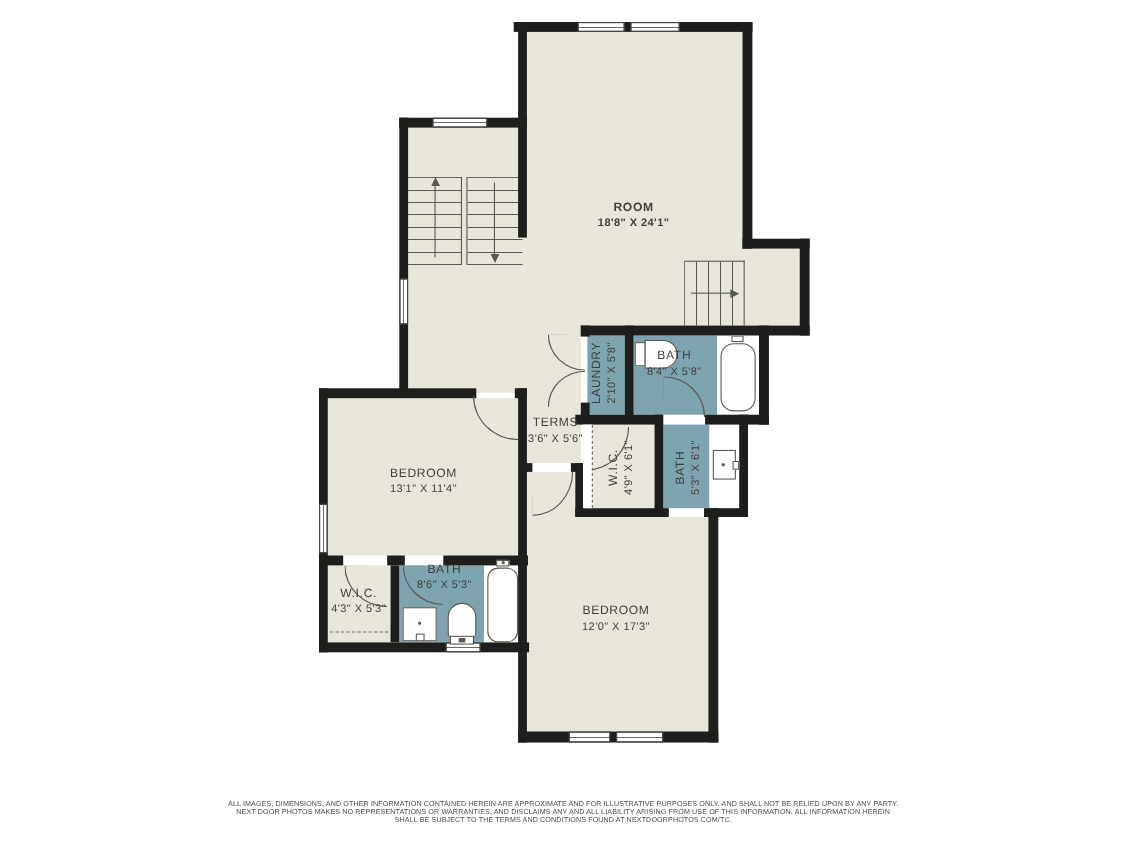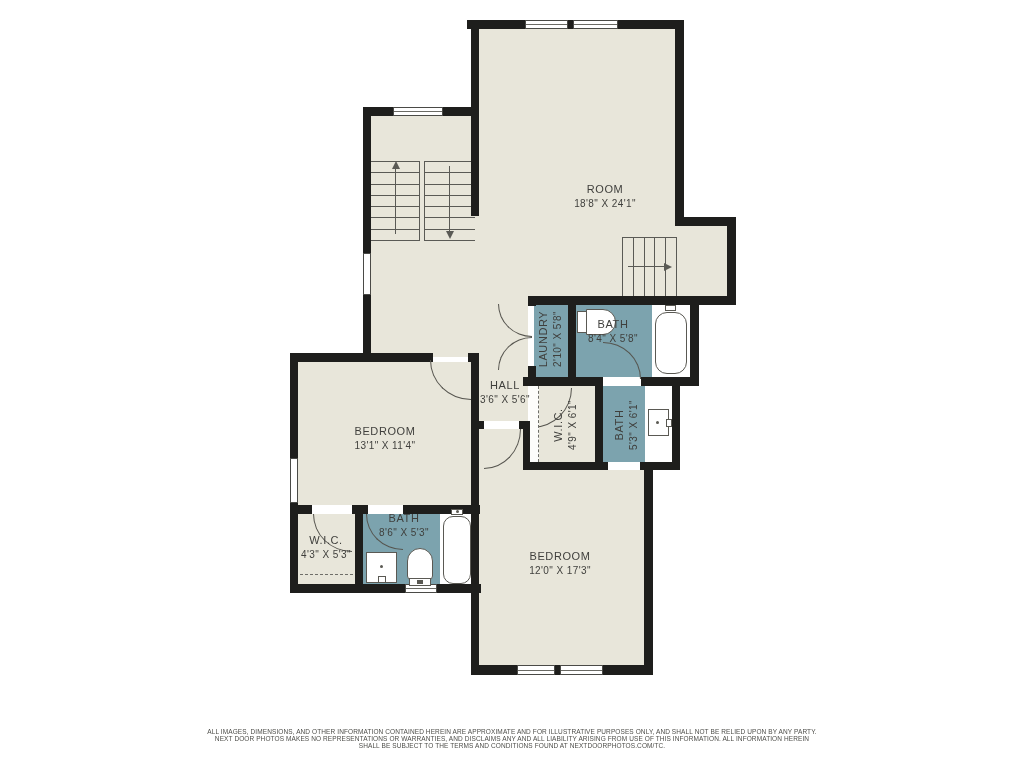--- a/index.html
+++ b/index.html
@@ -144,34 +144,34 @@
   <i class="fx z4" style="left:366px;top:552px;width:31px;height:31px;border-width:1px;"></i>
   <i class="dot z5" style="left:380px;top:565px;"></i>
   <i class="fx z4" style="left:378px;top:576px;width:8px;height:7px;border-width:1px;"></i>
   <i class="fx z4" style="left:407px;top:548px;width:26px;height:32px;border-width:1px;border-radius:13px 13px 4px 4px;"></i>
   <i class="fx z4" style="left:409px;top:578px;width:22px;height:8px;border-width:1px;"></i>
   <i class="z5" style="position:absolute;left:417px;top:580px;width:6px;height:4px;background:#5a5953;"></i>
   <i class="fx z4" style="left:443px;top:516px;width:28px;height:68px;border-radius:10px;"></i>
   <i class="fx z4" style="left:451px;top:509px;width:12px;height:6px;border-width:1px;"></i>
   <i class="dot z5" style="left:456px;top:510px;"></i>
 
-  <div class="lbl" style="left:605px;top:196px;">
+  <div class="lbl" style="left:576px;top:196px;font-weight:bold;">
     <div class="nm">ROOM</div>
     <div class="dm">18'8" X 24'1"</div>
   </div>
   <div class="lbl v" style="left:550px;top:339px;">
     <div class="nm">LAUNDRY</div>
     <div class="dm">2'10" X 5'8"</div>
   </div>
   <div class="lbl" style="left:613px;top:331px;">
     <div class="nm">BATH</div>
     <div class="dm">8'4" X 5'8"</div>
   </div>
   <div class="lbl" style="left:505px;top:392px;">
-    <div class="nm">HALL</div>
+    <div class="nm">TERMS</div>
     <div class="dm">3'6" X 5'6"</div>
   </div>
   <div class="lbl v" style="left:565px;top:425px;">
     <div class="nm">W.I.C.</div>
     <div class="dm">4'9" X 6'1"</div>
   </div>
   <div class="lbl v" style="left:626px;top:425px;">
     <div class="nm">BATH</div>
     <div class="dm">5'3" X 6'1"</div>
   </div>

